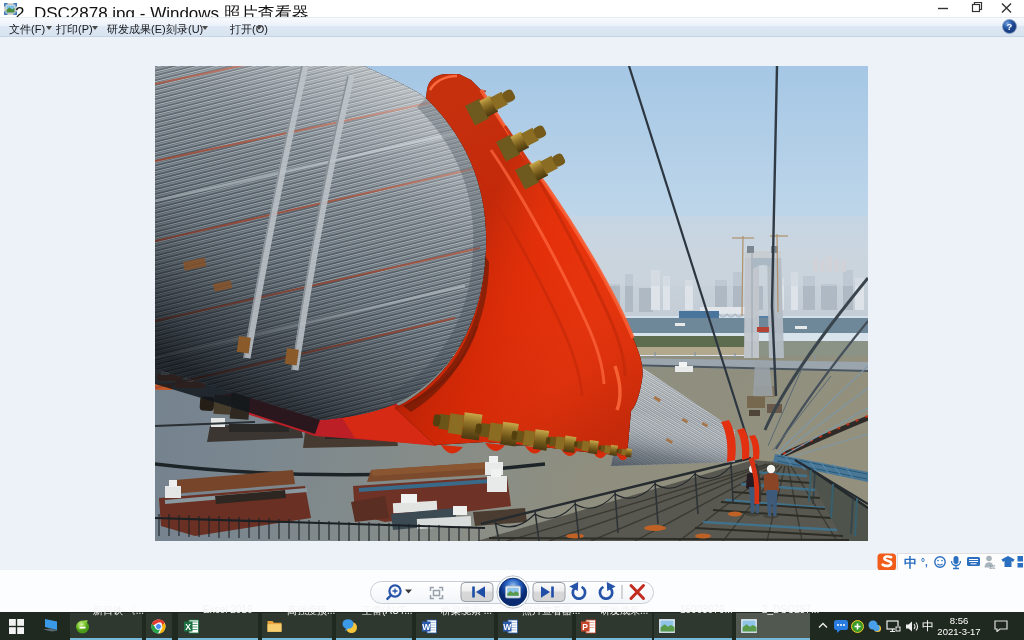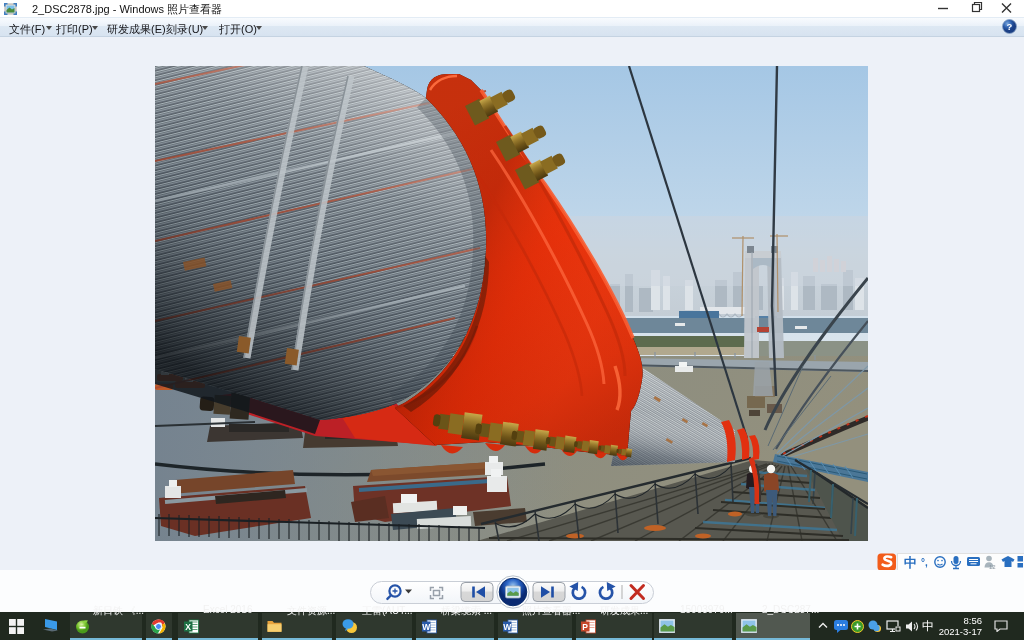--- a/index.html
+++ b/index.html
@@ -1,21 +1,21 @@
 <!DOCTYPE html>
 <html><head>
 <meta charset="utf-8">
 <style>
   html,body{margin:0;padding:0;}
   body{width:1024px;height:640px;overflow:hidden;position:relative;
        font-family:"Liberation Sans",sans-serif;background:#fff;}
   .abs{position:absolute;}
   
   #titlebar{left:0;top:0;width:1024px;height:17px;background:#fff;}
-  #title-text{left:32px;top:2px;font-size:11px;color:#111;letter-spacing:0;}
+  #title-text{left:15px;top:2px;font-size:17px;color:#111;letter-spacing:0;}
   
   #menubar{left:0;top:17px;width:1024px;height:20px;
     background:linear-gradient(#f8fbfe,#eaf1f9 45%,#dde8f3 46%,#d7e3f0);
     border-top:1px solid #e3ecf5;border-bottom:1px solid #c5d3e2;box-sizing:border-box;}
   .mi{position:absolute;top:21.5px;font-size:11px;color:#16161a;}
   .caret{position:absolute;top:26px;width:0;height:0;border-left:3.5px solid transparent;
     border-right:3.5px solid transparent;border-top:4px solid #4a4a4a;}
   
   #content{left:0;top:37px;width:1024px;height:533px;background:#edf1f8;}
   
@@ -46,21 +46,21 @@
 </svg>
 
 <div class="abs" id="menubar"></div>
 <div class="mi" style="left:9px">文件(F)</div>
 <div class="caret" style="left:46px"></div>
 <div class="mi" style="left:56px">打印(P)</div>
 <div class="caret" style="left:92px"></div>
 <div class="mi" style="left:107px">研发成果(E)</div>
 <div class="mi" style="left:166px">刻录(U)</div>
 <div class="caret" style="left:202px"></div>
-<div class="mi" style="left:219px">打开(O)</div>
+<div class="mi" style="left:230px">打开(O)</div>
 <div class="caret" style="left:256px"></div>
 <svg class="abs" style="left:1002px;top:19px" width="15" height="15" viewBox="0 0 15 15">
   <defs>
       <radialGradient id="helpg" cx="35%" cy="30%">
         <stop offset="0%" stop-color="#7aa8e0"></stop>
         <stop offset="60%" stop-color="#2a5caa"></stop>
         <stop offset="100%" stop-color="#1a3f85"></stop>
       </radialGradient>
     </defs>
   <circle cx="7.5" cy="7.5" r="7" fill="url(#helpg)" stroke="#8aa4c4" stroke-width="0.8"></circle>
@@ -765,21 +765,21 @@
   <rect x="0" y="2.5" width="8.5" height="10" fill="#1d7044"></rect>
   <text x="4.2" y="10.5" font-size="8.5" font-weight="bold" fill="#fff" text-anchor="middle">X</text>
 </svg>
 <div class="tlab" style="left:203px">Excel 2016</div>
 
 <div class="tbtn" style="left:262px;width:70px"></div>
 <svg class="abs" style="left:267px;top:620px" width="15" height="13" viewBox="0 0 15 13">
   <path d="M0.5 1 h5 l1.5 1.8 h7.5 v9 h-14 Z" fill="#e8a33d"></path>
   <path d="M0.5 4.2 h14 v7.6 h-14 Z" fill="#f7cf70"></path>
 </svg>
-<div class="tlab" style="left:287px">文件资源...</div>
+<div class="tlab" style="left:287px">高强度预...</div>
 
 <div class="tbtn" style="left:336px;width:76px"></div>
 <svg class="abs" style="left:342px;top:618px" width="16" height="16" viewBox="0 0 16 16">
   <circle cx="9.5" cy="9.5" r="5.5" fill="#f8c63a"></circle>
   <ellipse cx="6" cy="6" rx="5.5" ry="4.8" fill="#3a9ae8"></ellipse>
   <path d="M4 10 l-1 3 3-1.8 Z" fill="#3a9ae8"></path>
 </svg>
 <div class="tlab" style="left:362px">王雷(AUT...</div>
 
 <div class="tbtn" style="left:416px;width:78px"></div>
@@ -848,16 +848,16 @@
   <rect x="1" y="1" width="11" height="8" fill="none" stroke="#eee" stroke-width="1.2"></rect>
   <path d="M4 11.5 h7 M6.5 9 v2.5" stroke="#eee" stroke-width="1.2"></path>
   <rect x="9" y="6" width="6" height="6" fill="#20291f"></rect>
   <rect x="10" y="7" width="4" height="4" fill="none" stroke="#eee" stroke-width="1"></rect>
 </svg>
 <svg class="abs" style="left:905px;top:620px" width="14" height="13" viewBox="0 0 14 13">
   <path d="M1 4.5 h2.5 L7 1.5 v10 L3.5 8.5 H1 Z" fill="#eee"></path>
   <path d="M9 4 a4 4 0 0 1 0 5 M11 2.5 a6.5 6.5 0 0 1 0 8" stroke="#eee" stroke-width="1.1" fill="none"></path>
 </svg>
 <div class="tray-ico" style="left:922px;top:618px;font-size:12px">中</div>
-<div class="abs" style="left:936px;top:615px;width:46px;text-align:right;font-size:9.5px;color:#fff;line-height:11px">8:56<br>2021-3-17</div>
+<div class="abs" style="left:936px;top:615px;width:46px;text-align:center;font-size:9.5px;color:#fff;line-height:11px">8:56<br>2021-3-17</div>
 <svg class="abs" style="left:994px;top:620px" width="14" height="12" viewBox="0 0 14 12">
   <path d="M1 1 h12 v8 h-7 l-3 2.5 v-2.5 h-2 Z" fill="none" stroke="#ddd" stroke-width="1.2"></path>
 </svg>
 
 </body></html>

